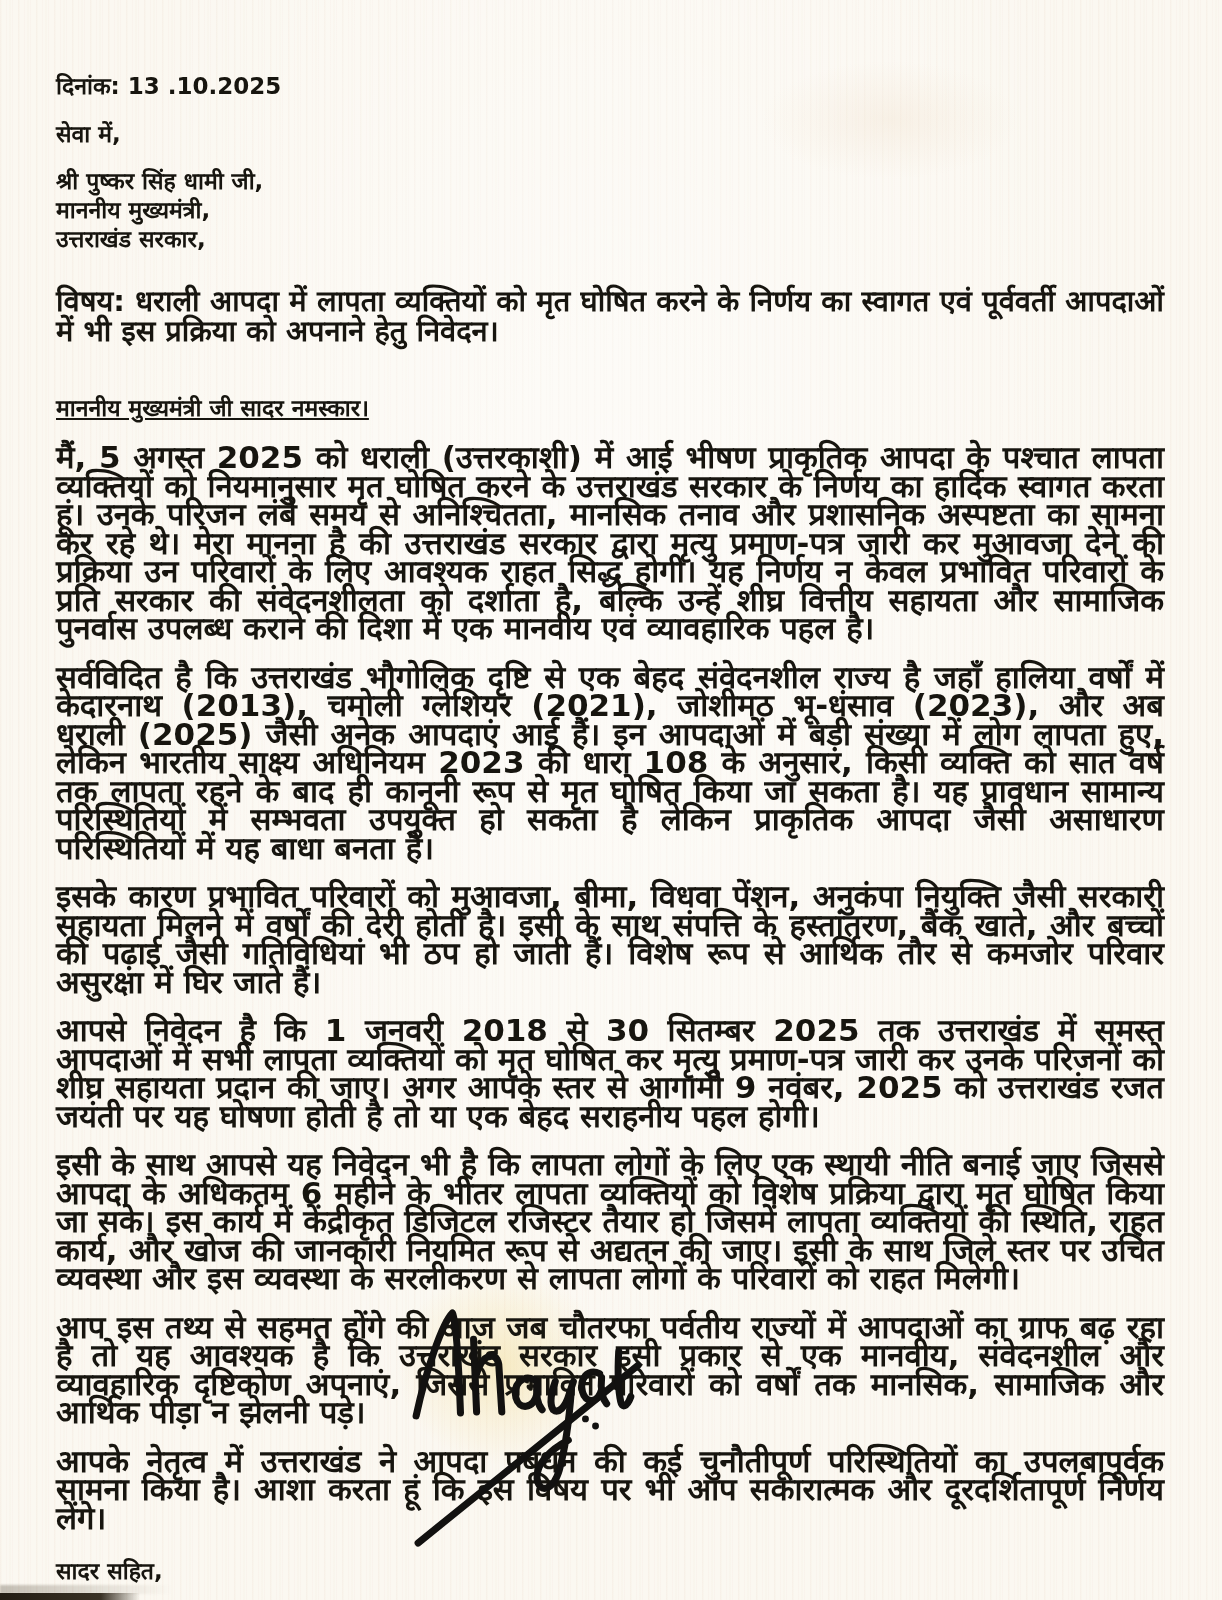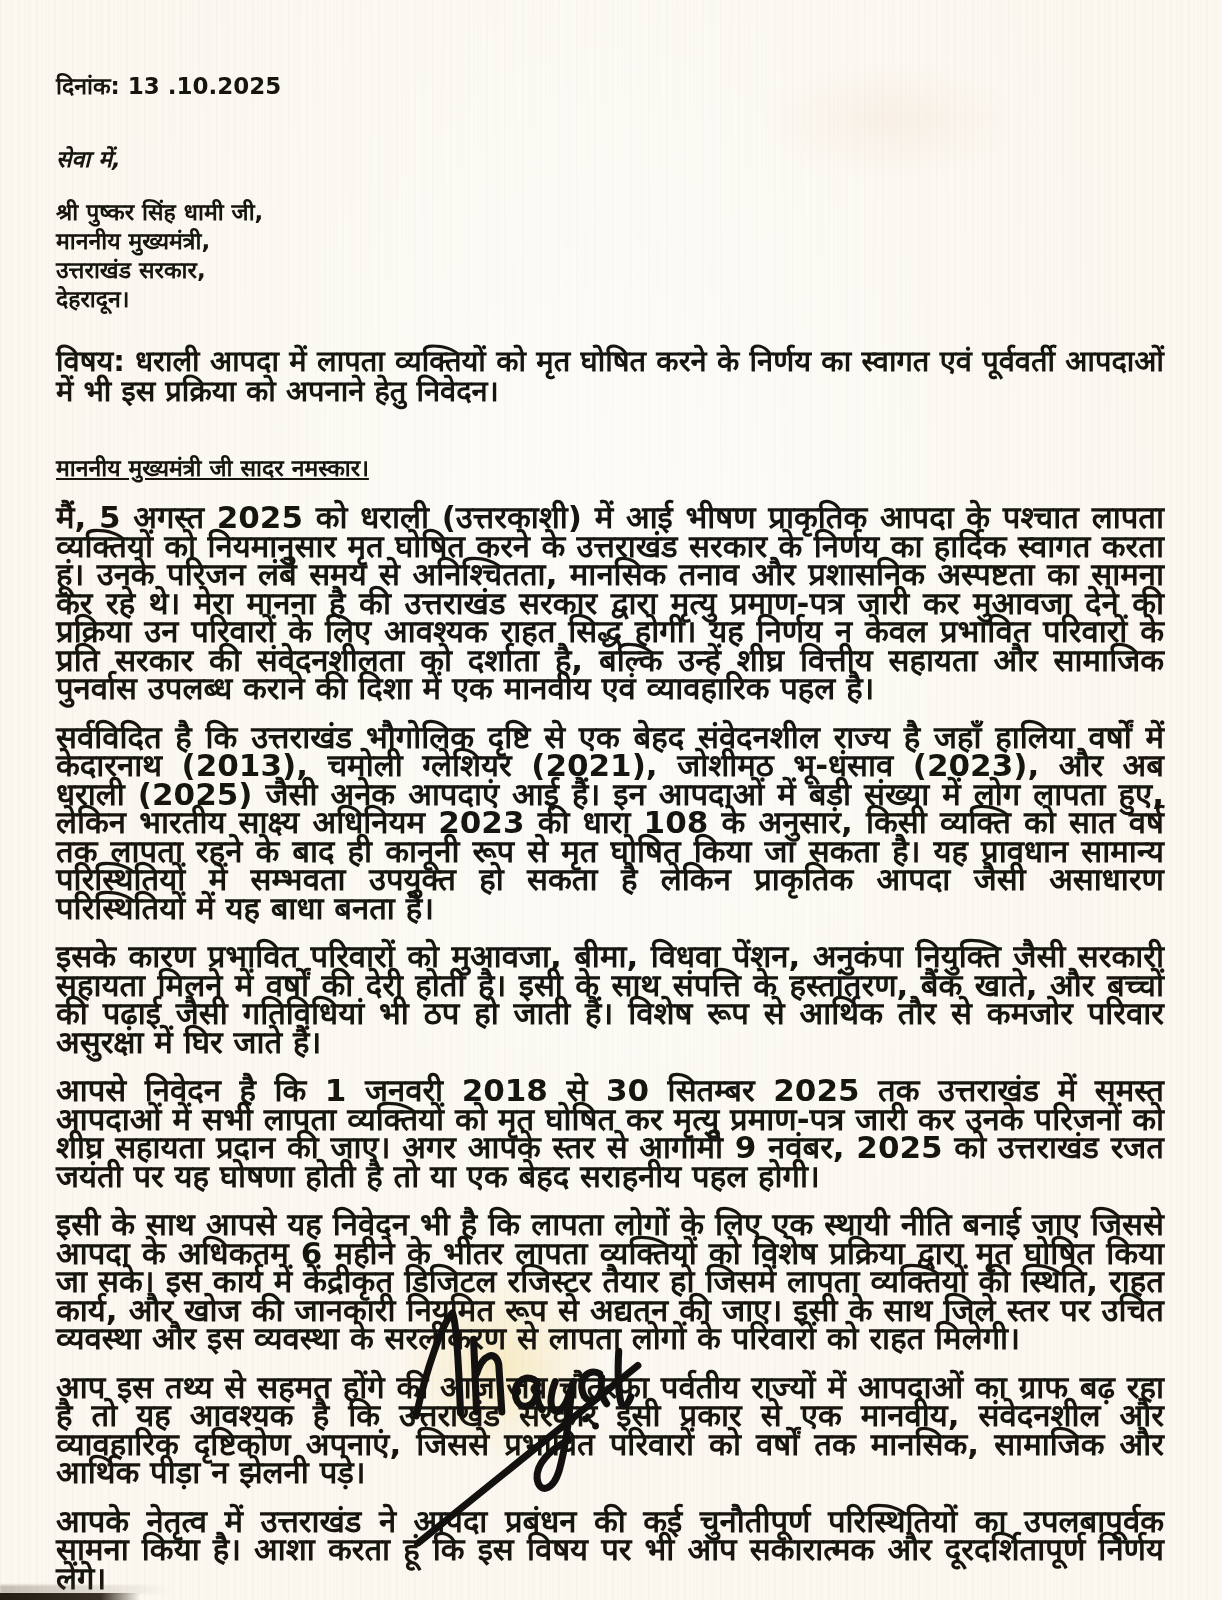--- a/index.html
+++ b/index.html
@@ -24,22 +24,22 @@
   .content {
     position: relative;
     padding: 72px 58px 0 56px;
     z-index: 2;
   }
   .line {
     font-size: 23px;
     line-height: 29px;
     font-weight: 600;
   }
-  .salutation   { margin-top: 44px; font-style: italic; }
-  .recipient    { margin-top: 24px; }
+  .salutation   { margin-top: 19px; }
+  .recipient    { margin-top: 18px; }
   .subject {
     margin-top: 32px;
     font-size: 29px;
     line-height: 30px;
     font-weight: 700;
     text-align: justify;
   }
   .greeting     { margin-top: 48px; text-decoration: underline; }
   .para {
     margin: 20px 0 0 0;
@@ -115,21 +115,20 @@
   <div class="content">
 
     <div class="line">दिनांक: 13 .10.2025</div>
 
     <div class="line salutation">सेवा में,</div>
 
     <div class="recipient">
       <div class="line">श्री पुष्कर सिंह धामी जी,</div>
       <div class="line">माननीय मुख्यमंत्री,</div>
       <div class="line">उत्तराखंड सरकार,</div>
-      <div class="line">देहरादून।</div>
     </div>
 
     <div class="subject">विषय: धराली आपदा में लापता व्यक्तियों को मृत घोषित करने के निर्णय का स्वागत एवं पूर्ववर्ती आपदाओं में भी इस प्रक्रिया को अपनाने हेतु निवेदन।</div>
 
     <div class="line greeting">माननीय मुख्यमंत्री जी सादर नमस्कार।</div>
 
     <p class="para">मैं, 5 अगस्त 2025 को धराली (उत्तरकाशी) में आई भीषण प्राकृतिक आपदा के पश्चात लापता व्यक्तियों को नियमानुसार मृत घोषित करने के उत्तराखंड सरकार के निर्णय का हार्दिक स्वागत करता हूं। उनके परिजन लंबे समय से अनिश्चितता, मानसिक तनाव और प्रशासनिक अस्पष्टता का सामना कर रहे थे। मेरा मानना है की उत्तराखंड सरकार द्वारा मृत्यु प्रमाण-पत्र जारी कर मुआवजा देने की प्रक्रिया उन परिवारों के लिए आवश्यक राहत सिद्ध होगी। यह निर्णय न केवल प्रभावित परिवारों के प्रति सरकार की संवेदनशीलता को दर्शाता है, बल्कि उन्हें शीघ्र वित्तीय सहायता और सामाजिक पुनर्वास उपलब्ध कराने की दिशा में एक मानवीय एवं व्यावहारिक पहल है।</p>
     <p class="para">सर्वविदित है कि उत्तराखंड भौगोलिक दृष्टि से एक बेहद संवेदनशील राज्य है जहाँ हालिया वर्षों में केदारनाथ (2013), चमोली ग्लेशियर (2021), जोशीमठ भू-धंसाव (2023), और अब धराली (2025) जैसी अनेक आपदाएं आई हैं। इन आपदाओं में बड़ी संख्या में लोग लापता हुए, लेकिन भारतीय साक्ष्य अधिनियम 2023 की धारा 108 के अनुसार, किसी व्यक्ति को सात वर्ष तक लापता रहने के बाद ही कानूनी रूप से मृत घोषित किया जा सकता है। यह प्रावधान सामान्य परिस्थितियों में सम्भवता उपयुक्त हो सकता है लेकिन प्राकृतिक आपदा जैसी असाधारण परिस्थितियों में यह बाधा बनता है।</p>
     <p class="para">इसके कारण प्रभावित परिवारों को मुआवजा, बीमा, विधवा पेंशन, अनुकंपा नियुक्ति जैसी सरकारी सहायता मिलने में वर्षों की देरी होती है। इसी के साथ संपत्ति के हस्तांतरण, बैंक खाते, और बच्चों की पढ़ाई जैसी गतिविधियां भी ठप हो जाती हैं। विशेष रूप से आर्थिक तौर से कमजोर परिवार असुरक्षा में घिर जाते हैं।</p>
     <p class="para">आपसे निवेदन है कि 1 जनवरी 2018 से 30 सितम्बर 2025 तक उत्तराखंड में समस्त आपदाओं में सभी लापता व्यक्तियों को मृत घोषित कर मृत्यु प्रमाण-पत्र जारी कर उनके परिजनों को शीघ्र सहायता प्रदान की जाए। अगर आपके स्तर से आगामी 9 नवंबर, 2025 को उत्तराखंड रजत जयंती पर यह घोषणा होती है तो या एक बेहद सराहनीय पहल होगी।</p>

